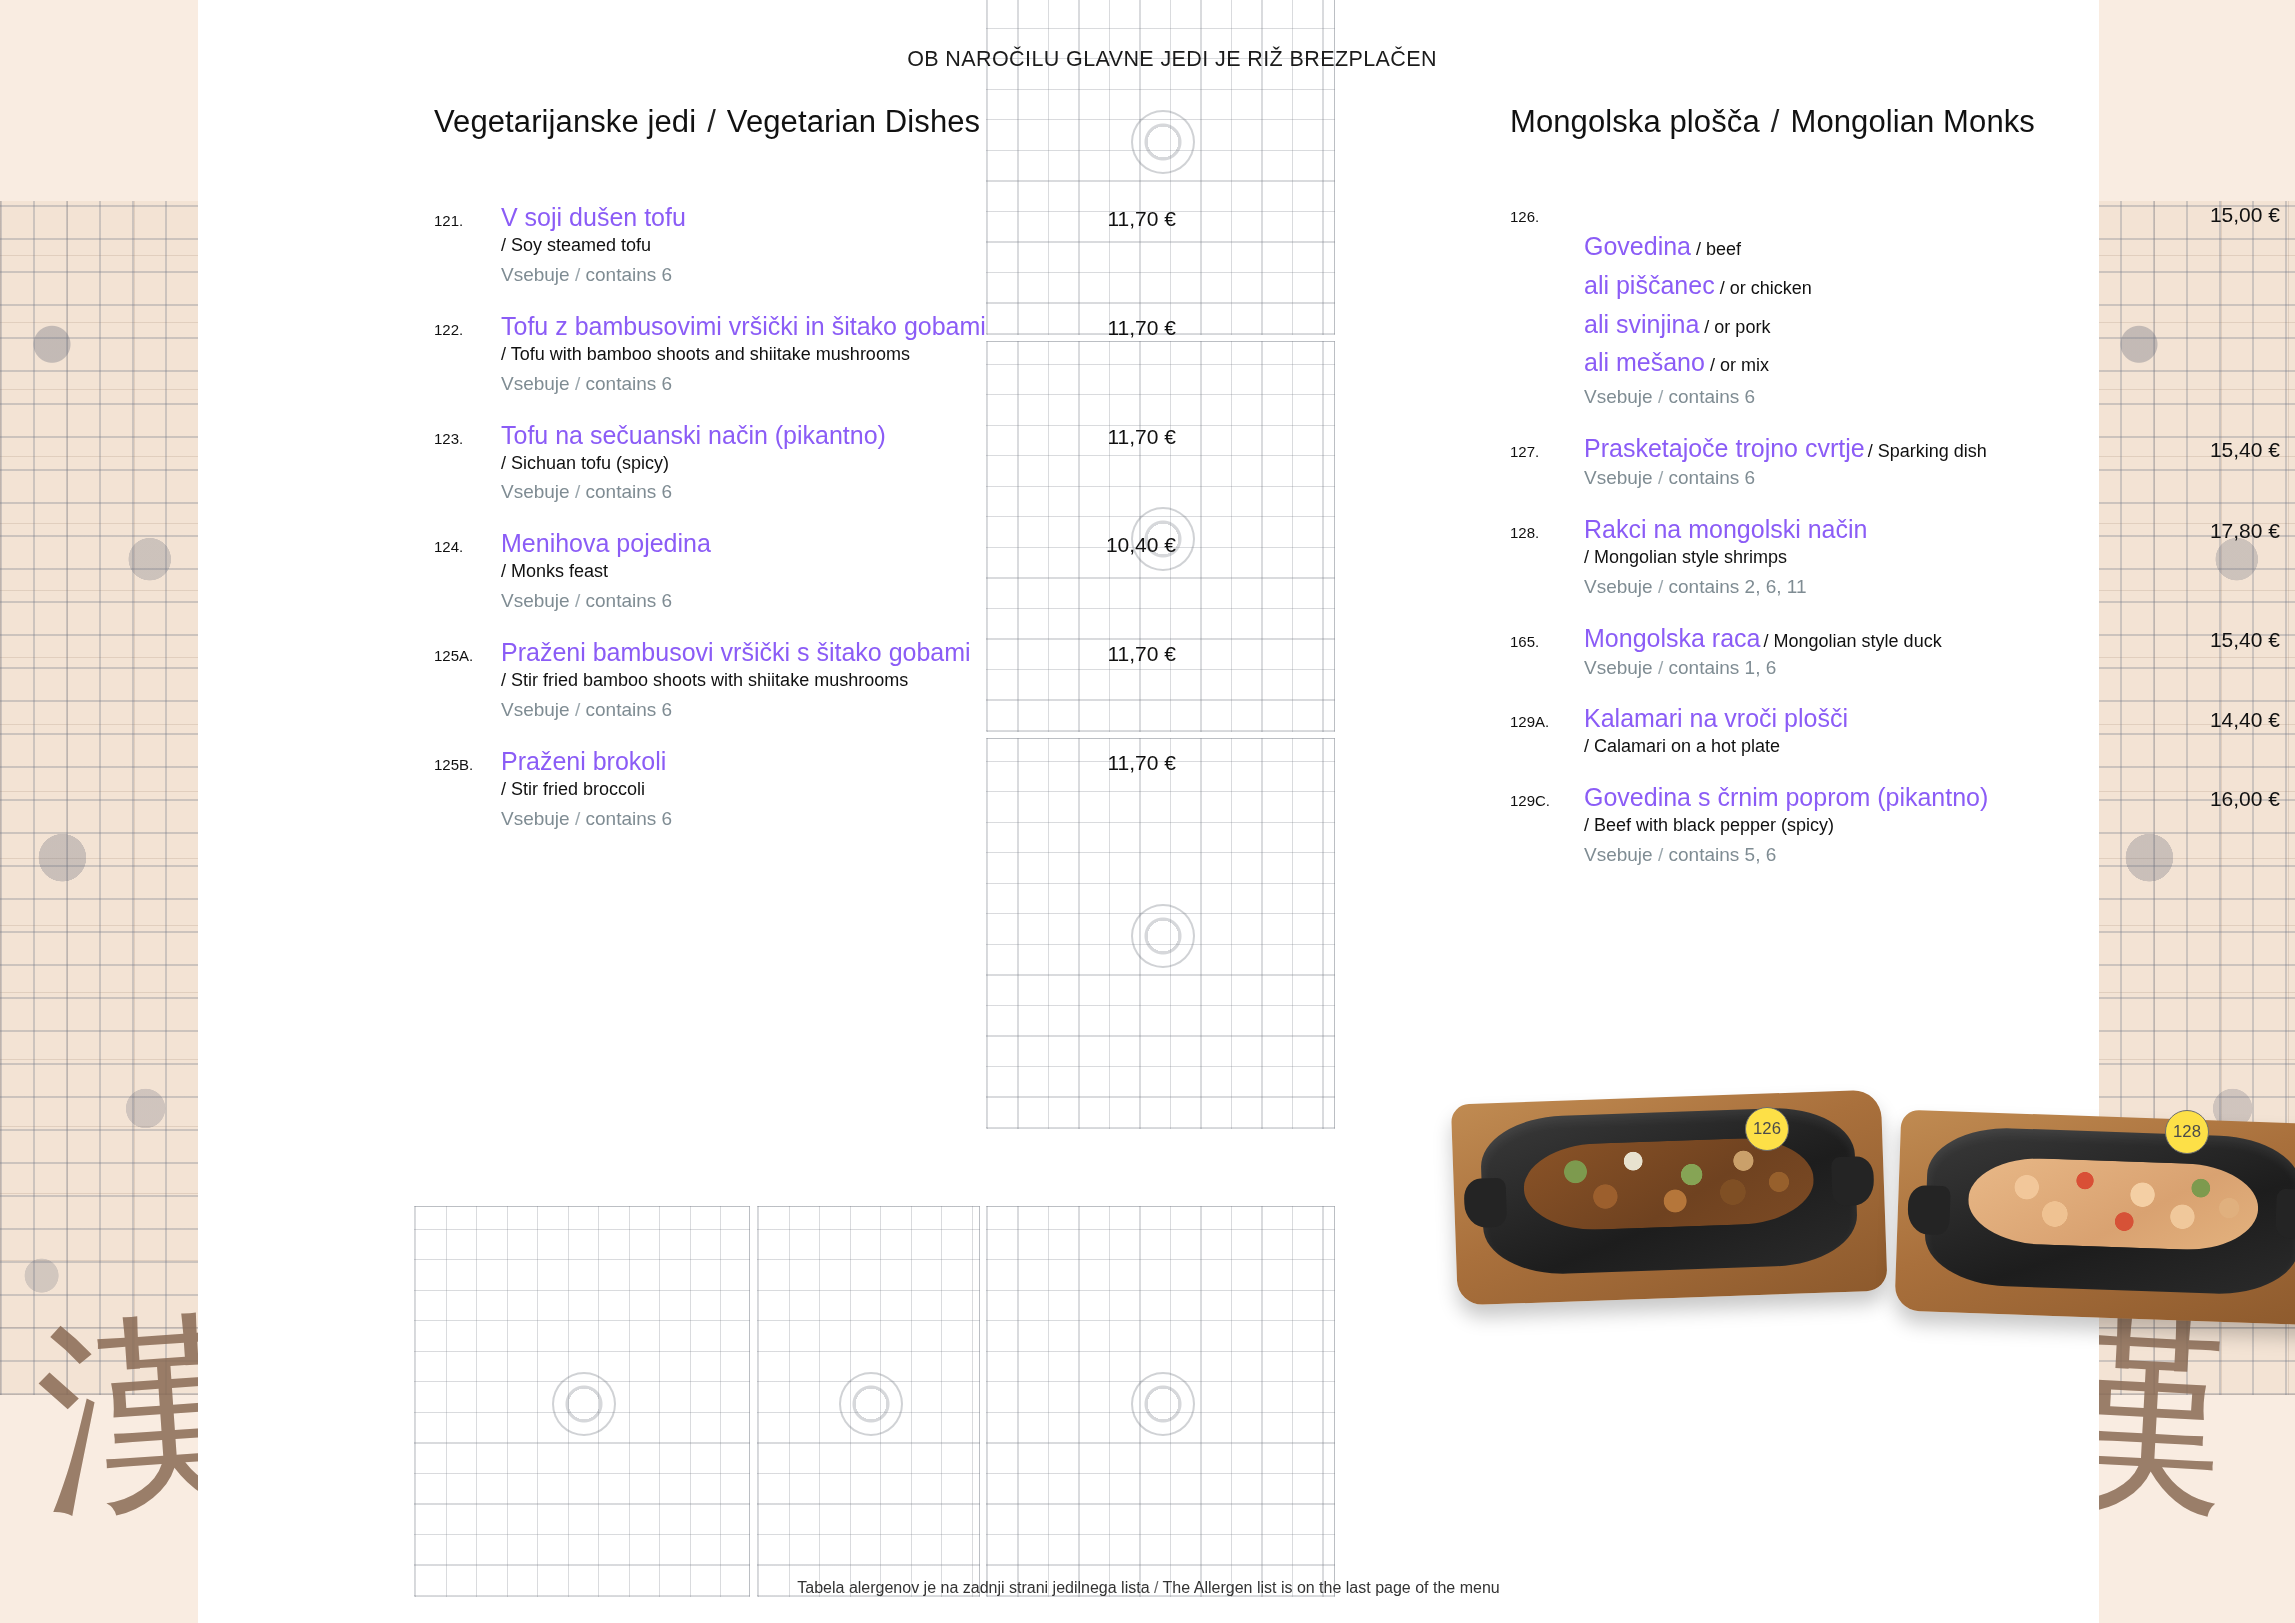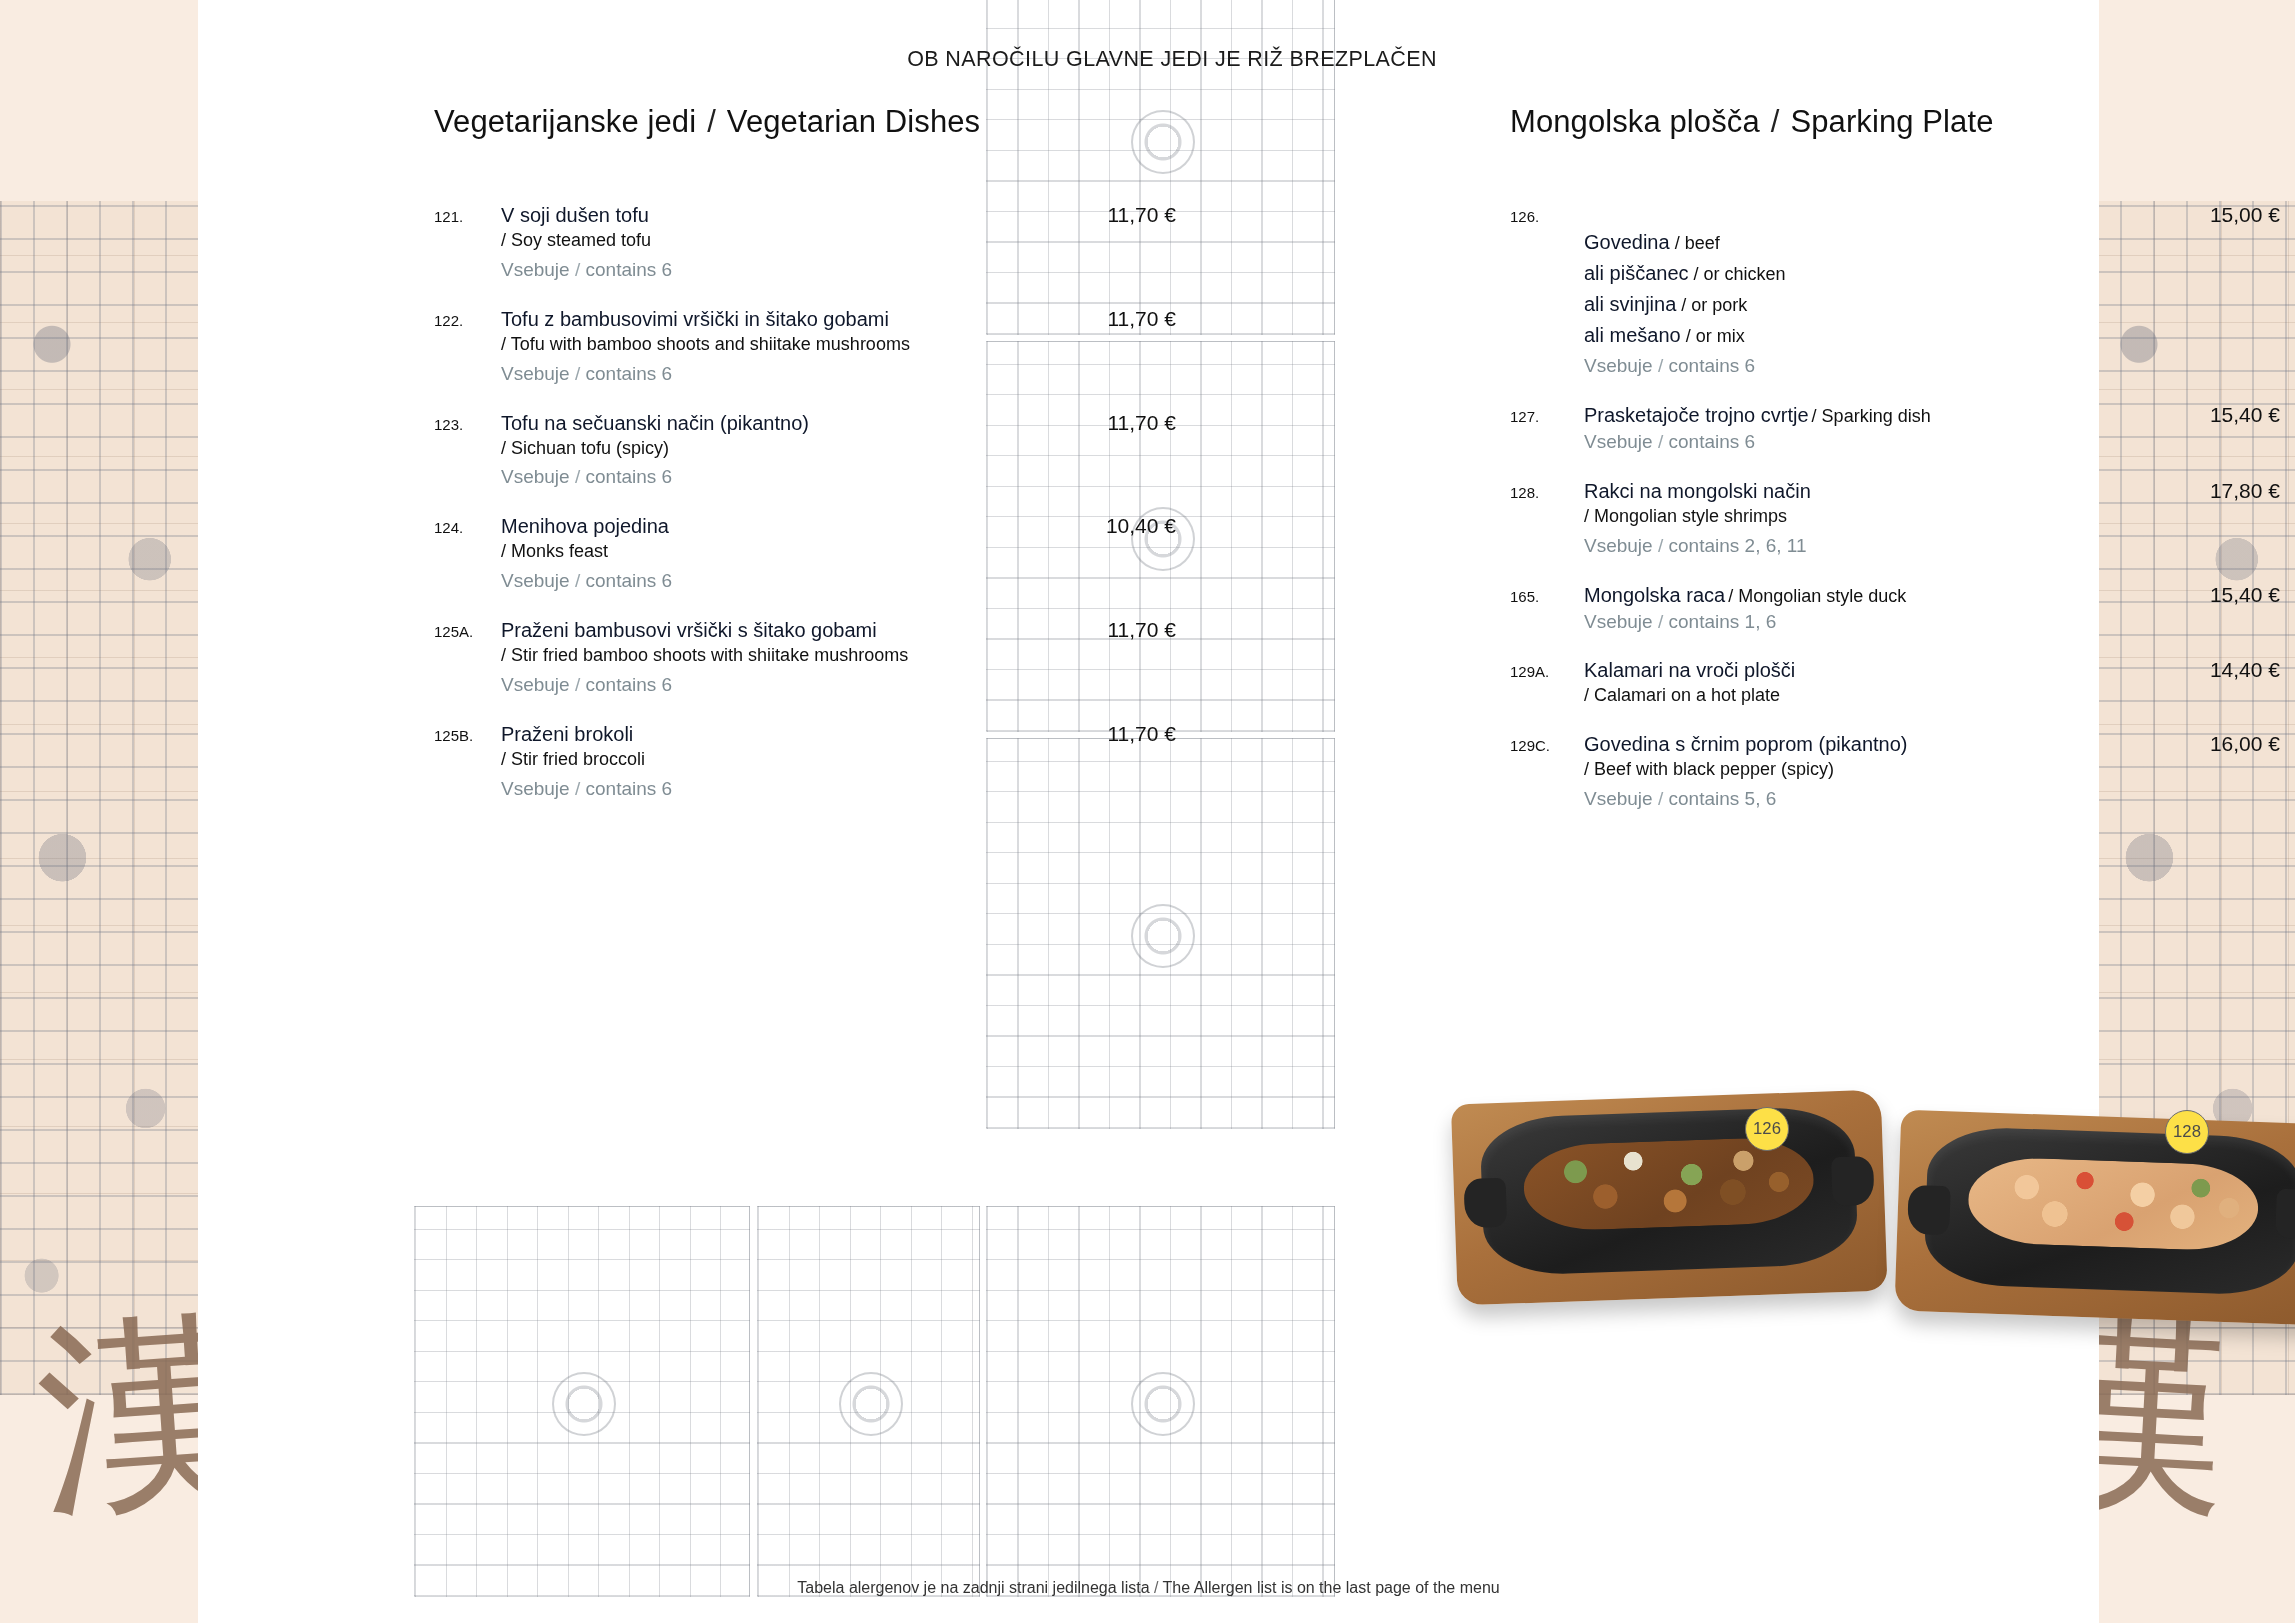--- a/index.html
+++ b/index.html
@@ -150,22 +150,22 @@
     flex: 0 0 auto;
     font-size: 15px;
     color: #111;
     width: 67px;
   }
   .item-titles {
     flex: 1 1 auto;
     padding-right: 11px;
   }
   .item-name {
-    font-size: 20px;
-    color: #0f172a;
+    font-size: 25px;
+    color: #8b5cf6;
     display: inline;
   }
   .item-name-en {
     font-size: 18px;
     color: #111;
     display: inline;
   }
   .price {
     flex: 0 0 auto;
     font-size: 21px;
@@ -381,21 +381,21 @@
         </div>
         <div class="price">11,70 €</div>
       </div>
       <div class="sub-line">/ Stir fried broccoli</div>
       <div class="contains"><span>Vsebuje</span> <span class="slash">/</span> <span>contains  6</span></div>
     </div>
   </div>
 
   <div class="col col-right">
     <div class="section-title">
-      <span class="sl">Mongolska plošča</span><span class="sep">/</span><span class="en">Sparking Plate</span>
+      <span class="sl">Mongolska plošča</span><span class="sep">/</span><span class="en">Mongolian Monks</span>
     </div>
 
     <div class="item">
       <div class="item-head">
         <div class="item-num">126.</div>
         <div class="price">15,00 €</div>
       </div>
       <div class="sub-line"><span class="item-name">Govedina</span> <span>/ beef</span></div>
       <div class="sub-line"><span class="item-name">ali piščanec</span> <span>/ or chicken</span></div>
       <div class="sub-line"><span class="item-name">ali svinjina</span> <span>/ or pork</span></div>

